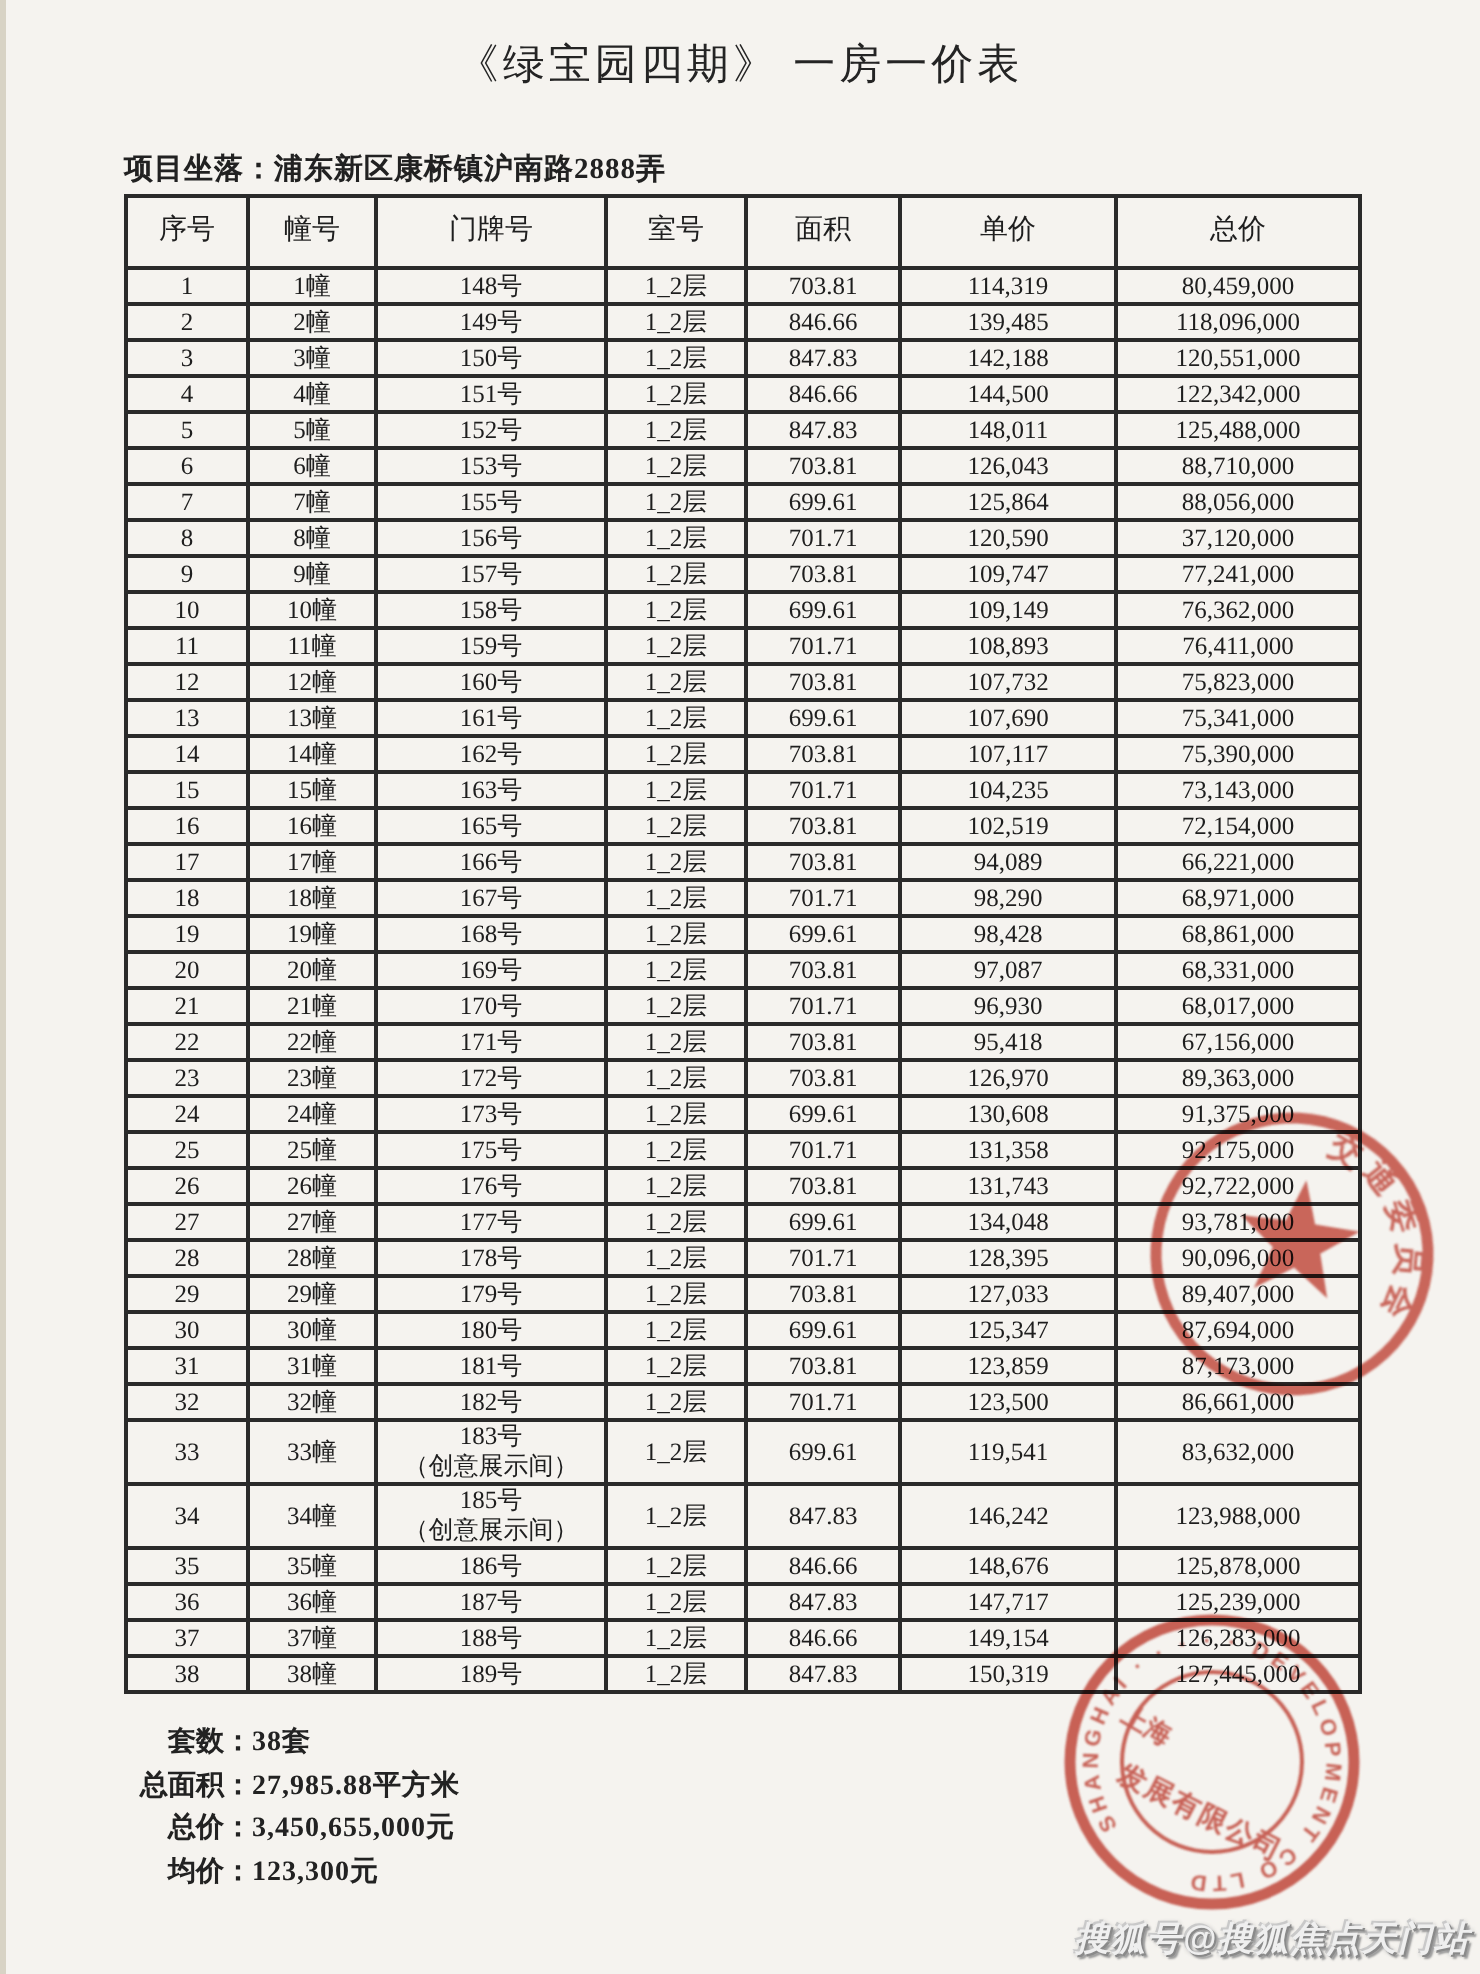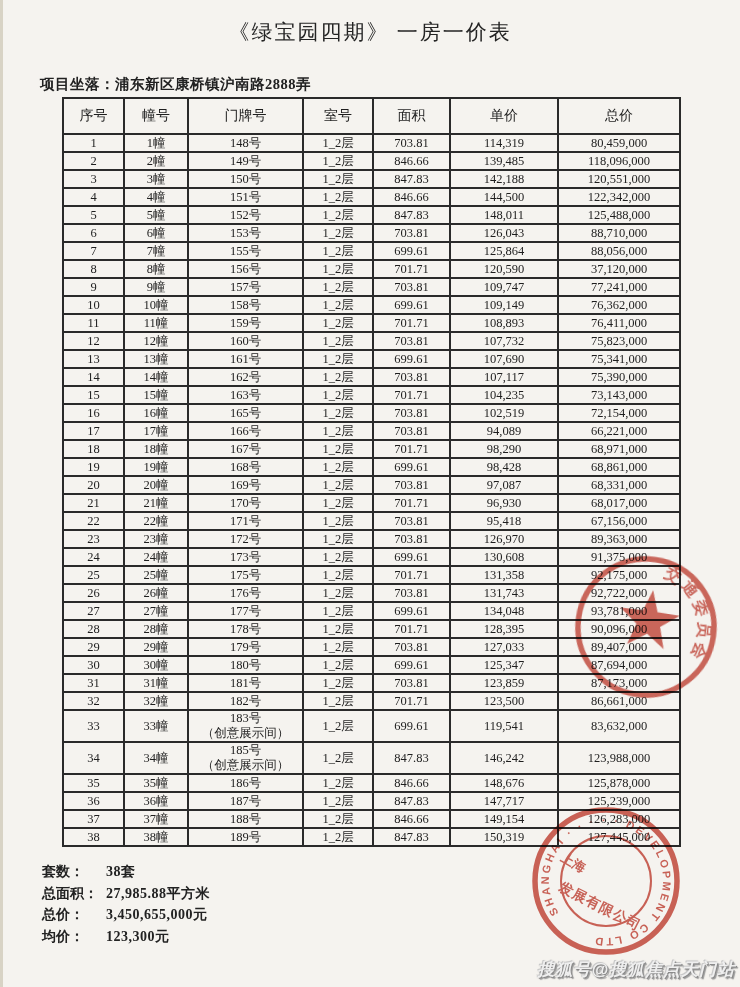--- a/index.html
+++ b/index.html
@@ -8,33 +8,33 @@
     background:#f5f3ef;
     font-family:"Liberation Serif","DejaVu Serif",serif;
     color:#1d1d1d;
   }
   .paper-edge-left{position:absolute;left:0;top:0;width:3px;height:987px;background:#d8d3c5;}
   .doc-title{
     margin:0;padding-top:18px;text-align:center;
     font-size:21px;font-weight:normal;letter-spacing:2px;color:#242424;
   }
   .location-line{
-    margin:29px 0 3px 40px;font-size:14.5px;font-weight:bold;color:#212121;
+    margin:29px 0 3px 62px;font-size:14.5px;font-weight:bold;color:#212121;
     letter-spacing:0.5px;
   }
   table.price-table{
     border-collapse:collapse;margin-left:62px;width:617px;table-layout:fixed;
   }
   .price-table th,.price-table td{
     border:2px solid #2a2a2a;text-align:center;padding:0 1px;
     font-size:12.5px;line-height:1.2;height:16px;white-space:pre-line;
     color:#1e1e1e;overflow:hidden;
   }
   .price-table thead th{height:34px;font-size:14px;font-weight:normal;}
-  .summary-block{margin:14px 0 0 42px;}
+  .summary-block{margin:14px 0 0 62px;text-align:right;}
   .summary-row{display:flex;font-size:14px;font-weight:bold;line-height:1.55;color:#222;}
   .summary-label{width:64px;}
   .summary-value{letter-spacing:0.5px;}
   .stamps-overlay{
     position:absolute;left:0;top:0;width:740px;height:987px;
     pointer-events:none;mix-blend-mode:multiply;opacity:.88;
   }
   .watermark{
     position:absolute;right:5px;bottom:6px;
     font-family:"Liberation Sans","DejaVu Sans",sans-serif;

